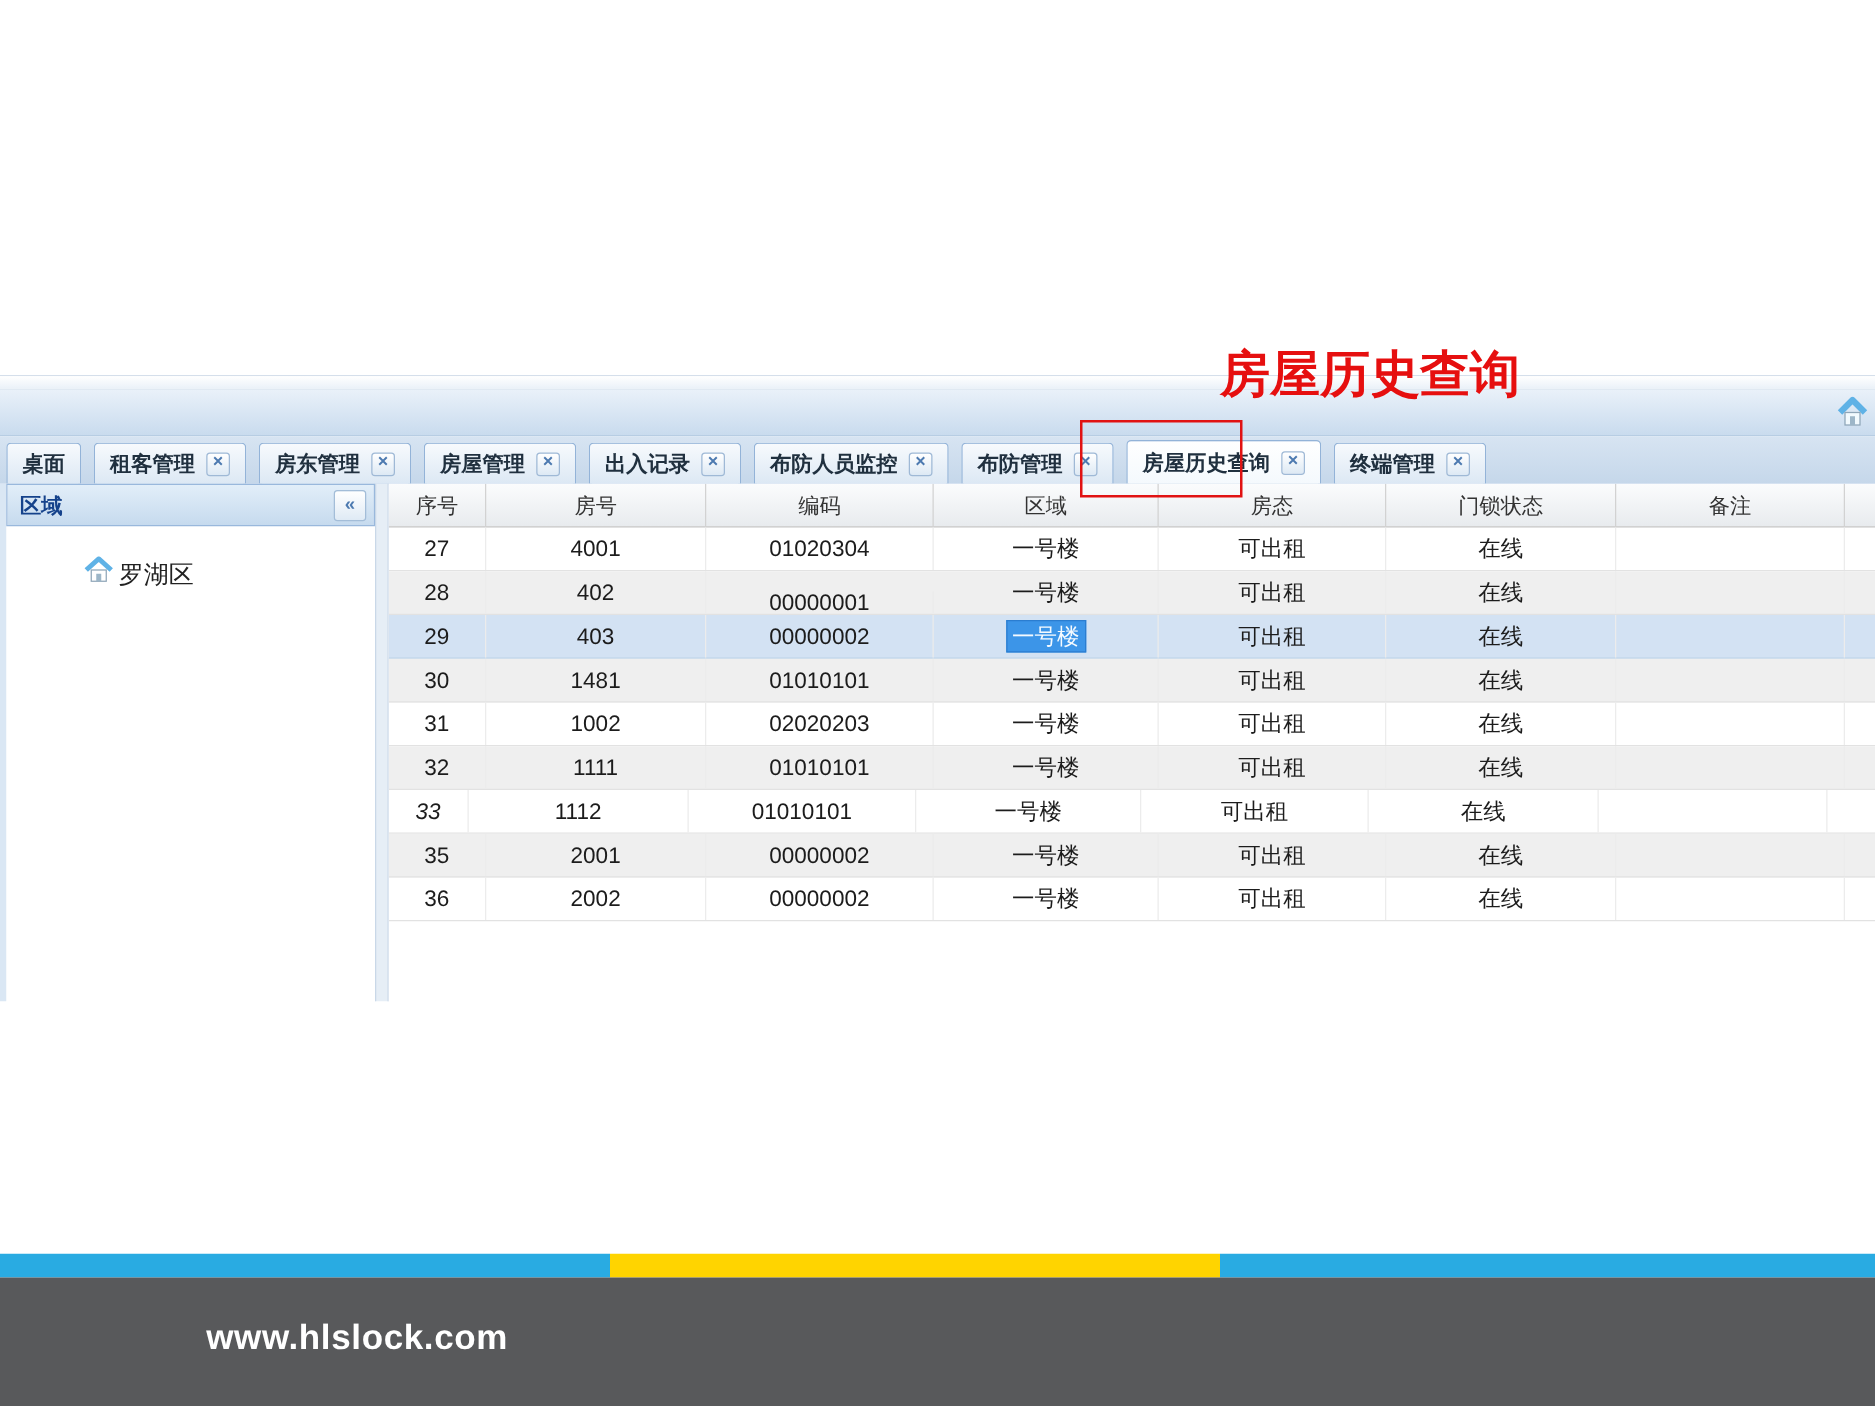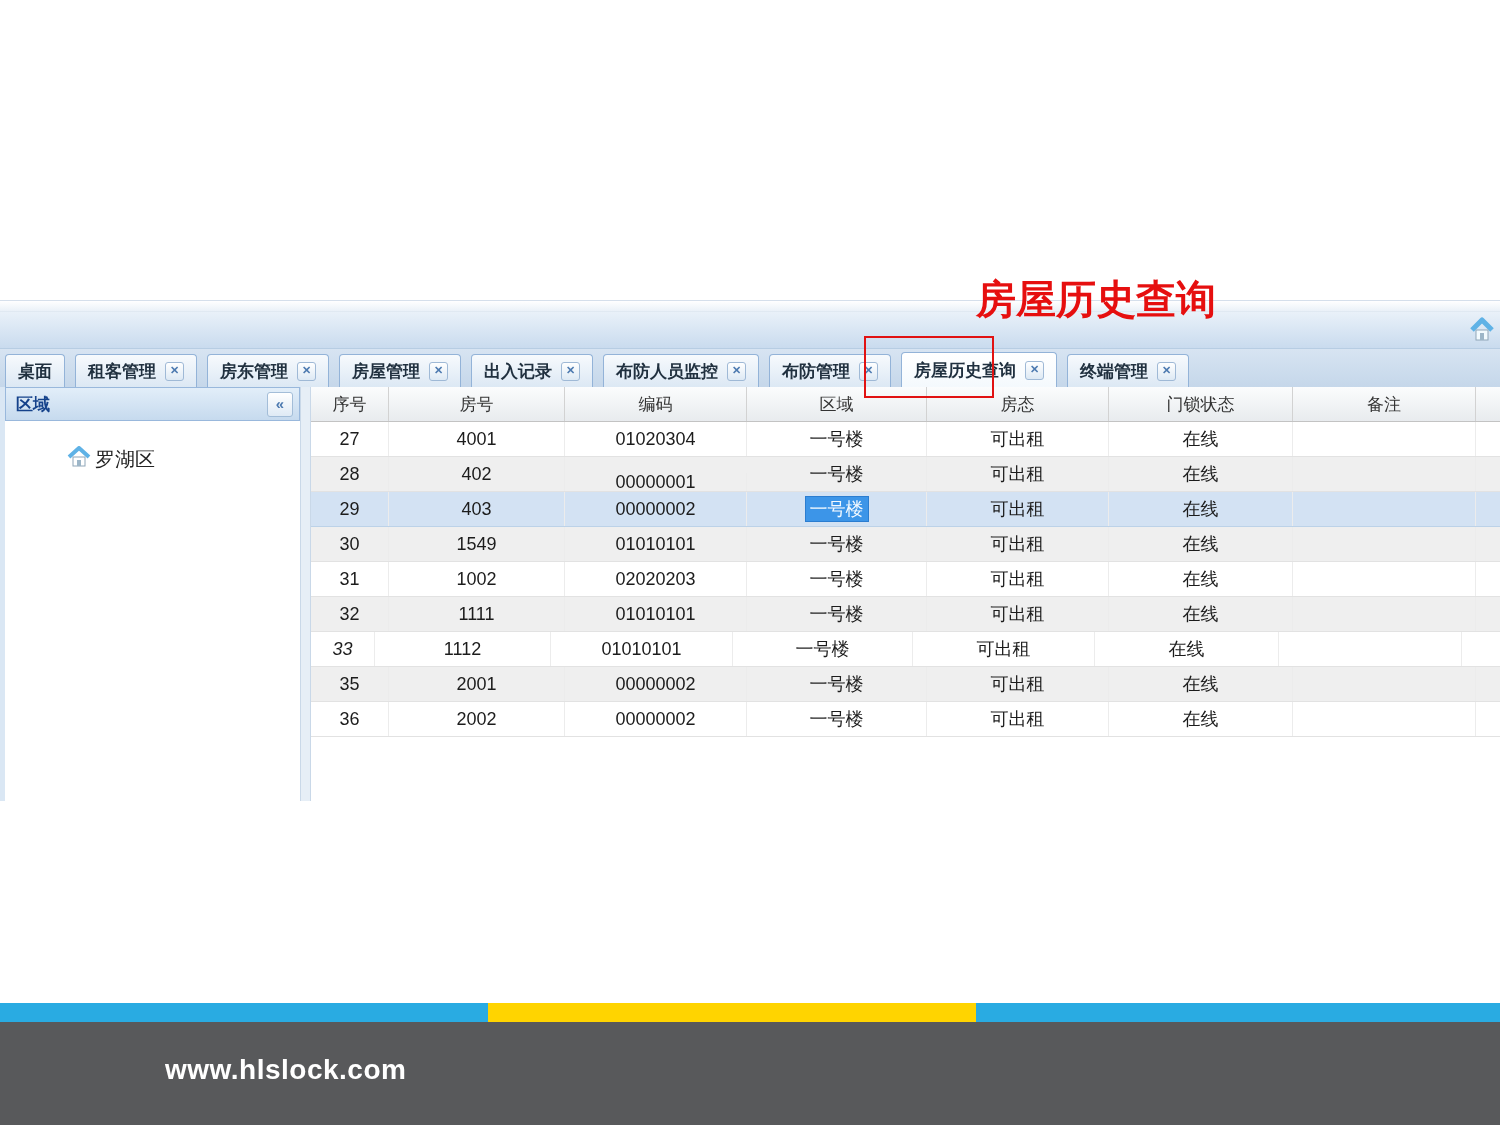--- a/index.html
+++ b/index.html
@@ -197,21 +197,21 @@
               <div class="cell" style="width: 182px;">00000002</div>
               <div class="cell" style="width: 180px;">
                 <span class="hl">一号楼</span>
               </div>
               <div class="cell" style="width: 182px;">可出租</div>
               <div class="cell" style="width: 184px;">在线</div>
               <div class="cell" style="width: 183px;"></div>
             </div>
             <div class="grid-row alt">
               <div class="cell" style="width: 78px;">30</div>
-              <div class="cell" style="width: 176px;">1549</div>
+              <div class="cell" style="width: 176px;">1481</div>
               <div class="cell" style="width: 182px;">01010101</div>
               <div class="cell" style="width: 180px;">一号楼</div>
               <div class="cell" style="width: 182px;">可出租</div>
               <div class="cell" style="width: 184px;">在线</div>
               <div class="cell" style="width: 183px;"></div>
             </div>
             <div class="grid-row">
               <div class="cell" style="width: 78px;">31</div>
               <div class="cell" style="width: 176px;">1002</div>
               <div class="cell" style="width: 182px;">02020203</div>

